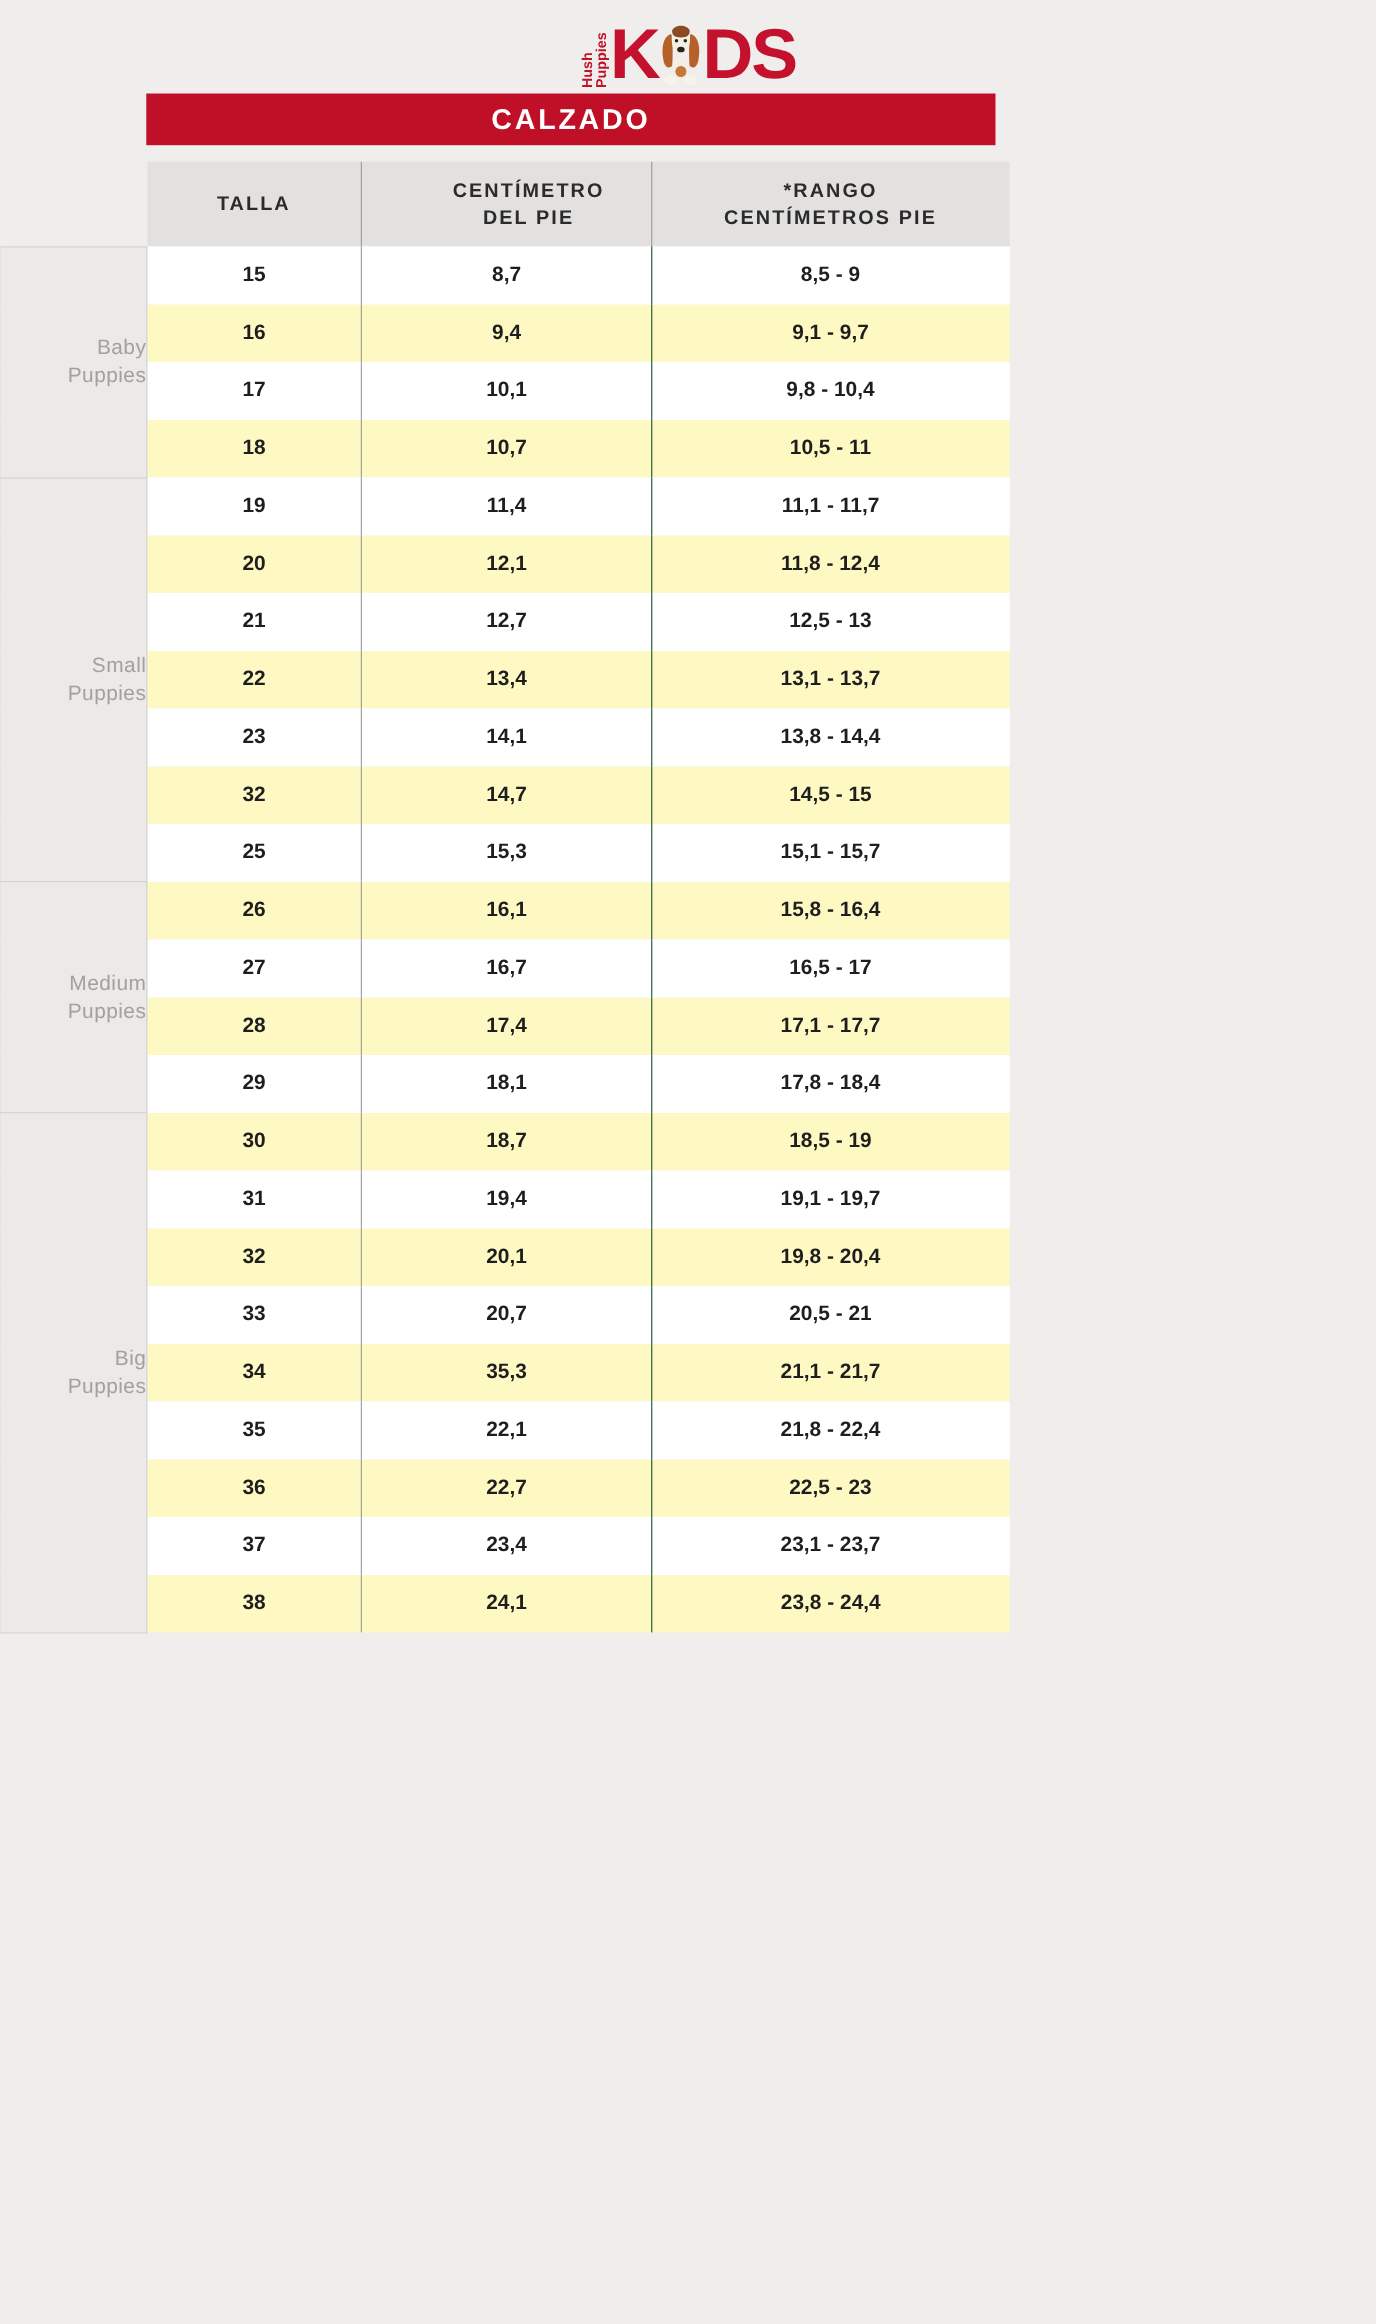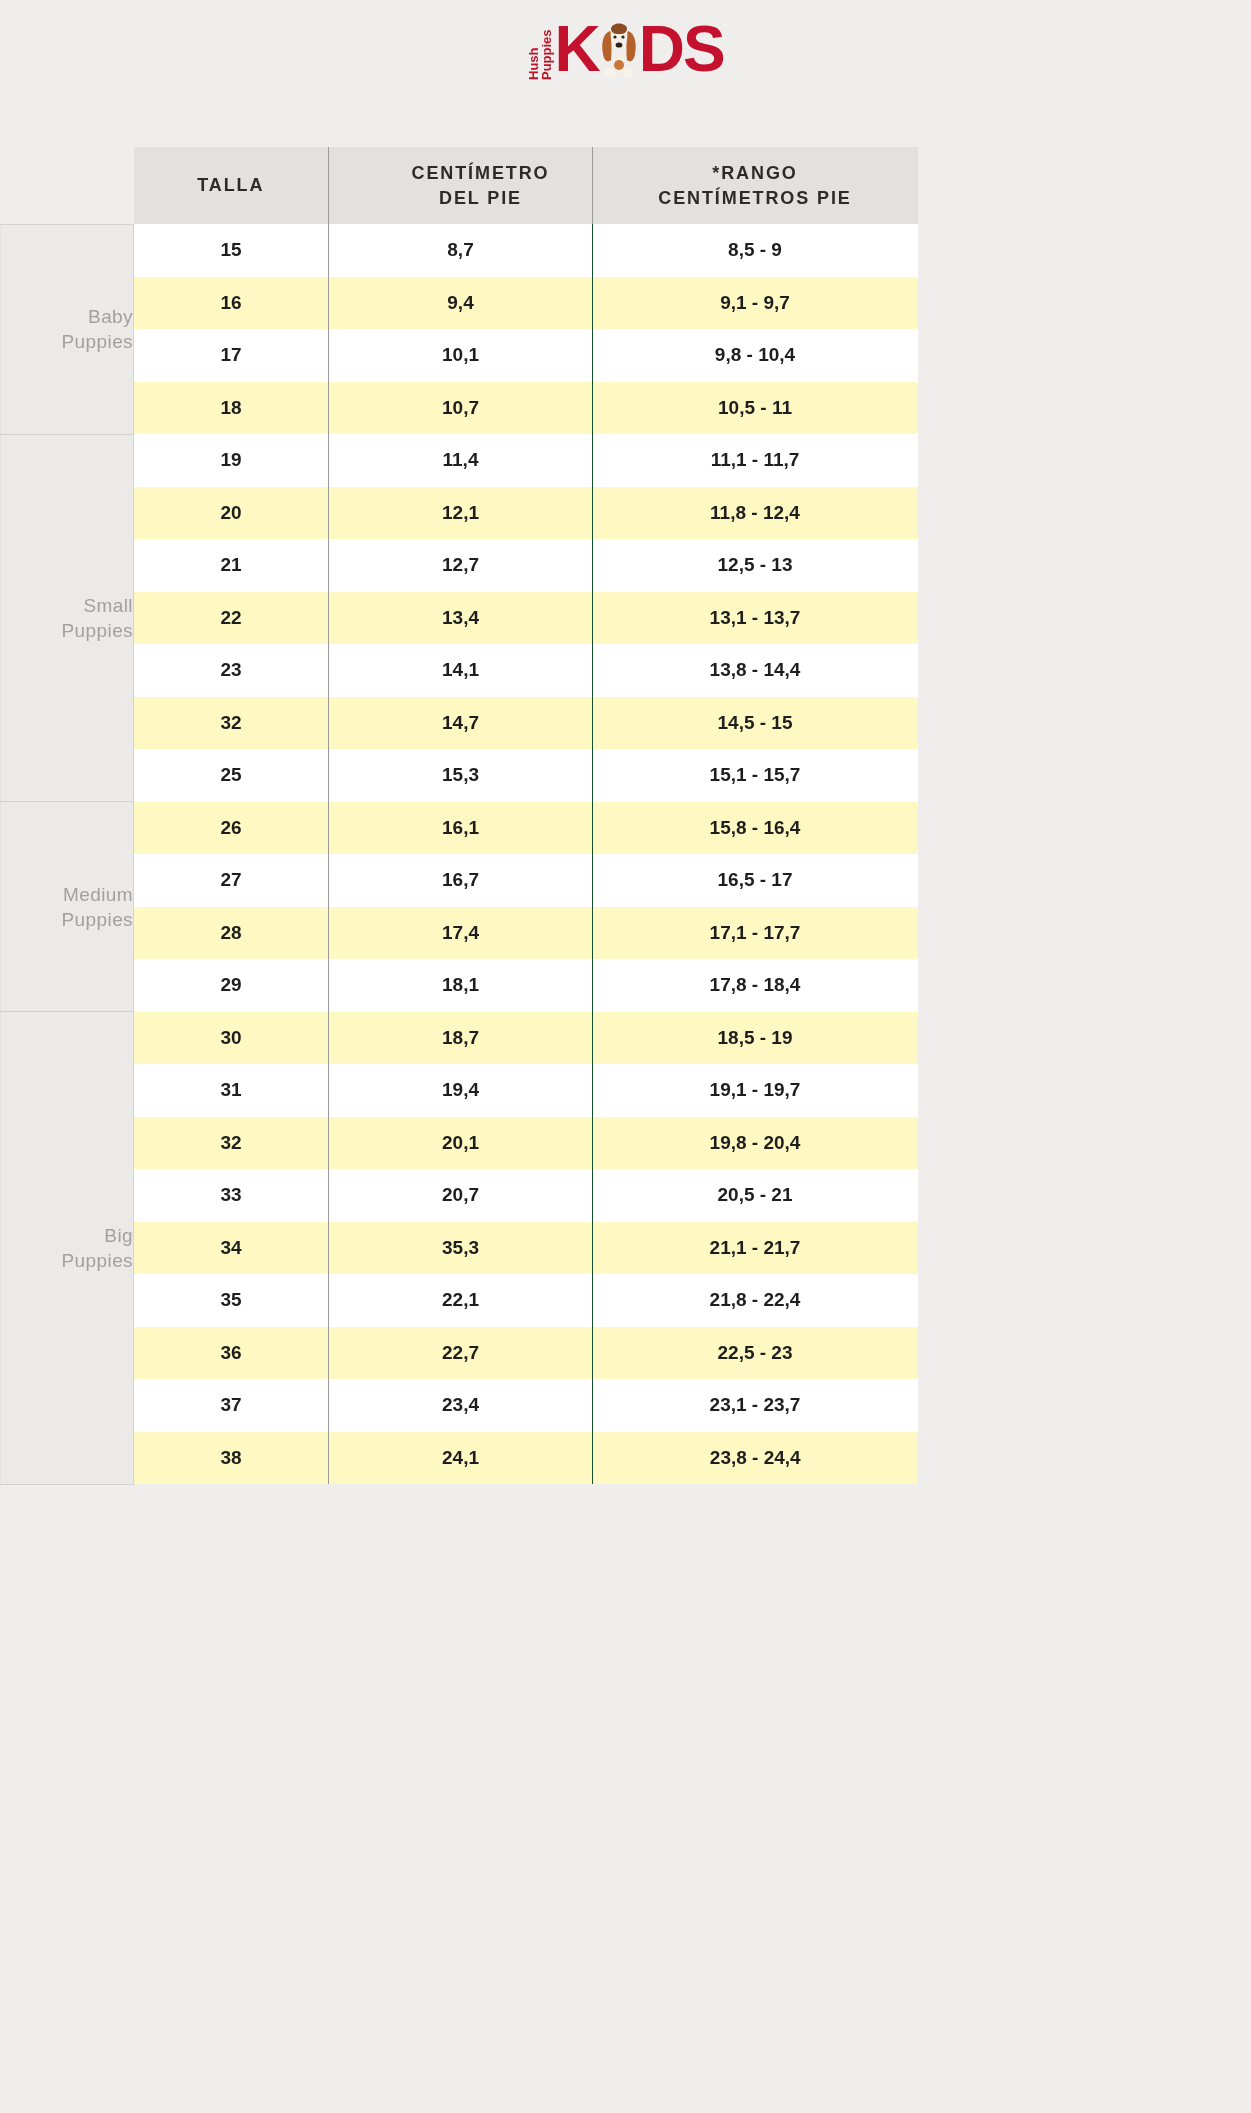--- a/index.html
+++ b/index.html
@@ -192,20 +192,23 @@
           <path d="M16 40 C16 34 28 34 28 40 L28 52 C28 57 16 57 16 52 Z" fill="#f4efe6"></path>
           <ellipse cx="13" cy="55" rx="6" ry="5" fill="#f7f3ea"></ellipse>
           <ellipse cx="31" cy="55" rx="6" ry="5" fill="#f7f3ea"></ellipse>
           <ellipse cx="22" cy="47" rx="5" ry="5" fill="#c9763a"></ellipse>
         </svg>
       </span>
       <span class="logo-ds">DS</span>
     </div>
   </div>
 
+  <div class="banner">
+    <span class="banner-title">CALZADO</span>
+  </div>
 
   <div class="table-area">
     <table class="chart">
       <colgroup>
         <col class="c-group">
           <col class="c-size">
           <col class="c-cm">
           <col class="c-range">
           <col class="c-pad">
       </colgroup>

